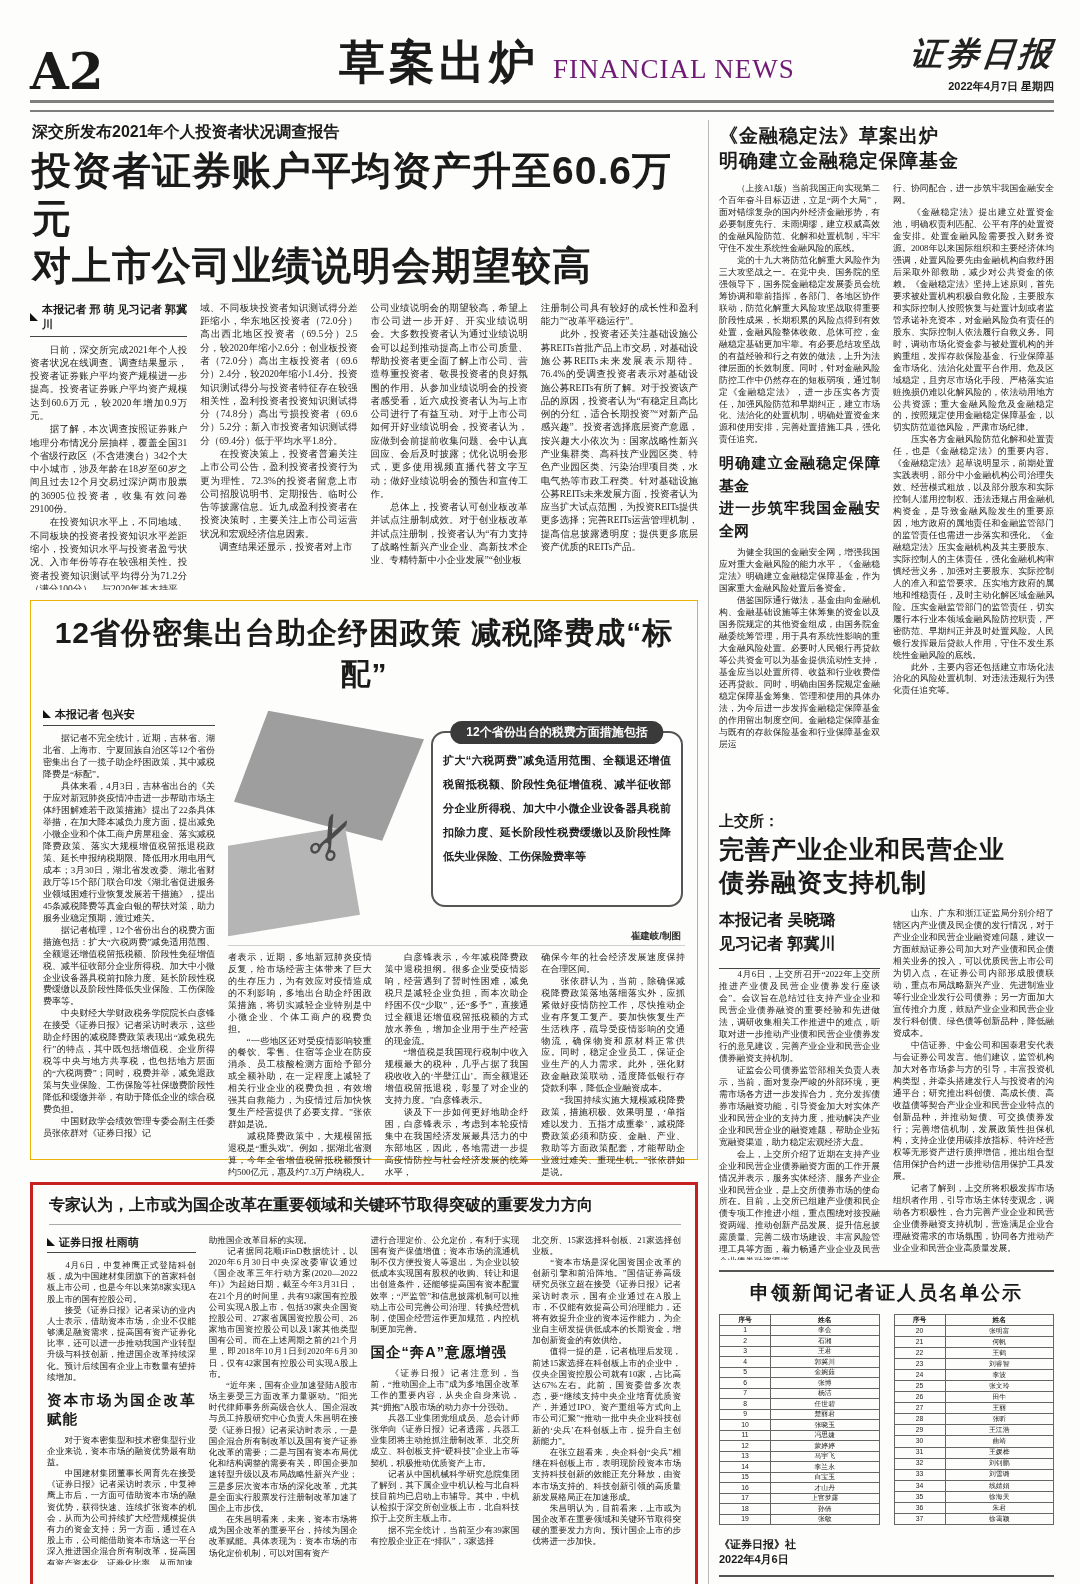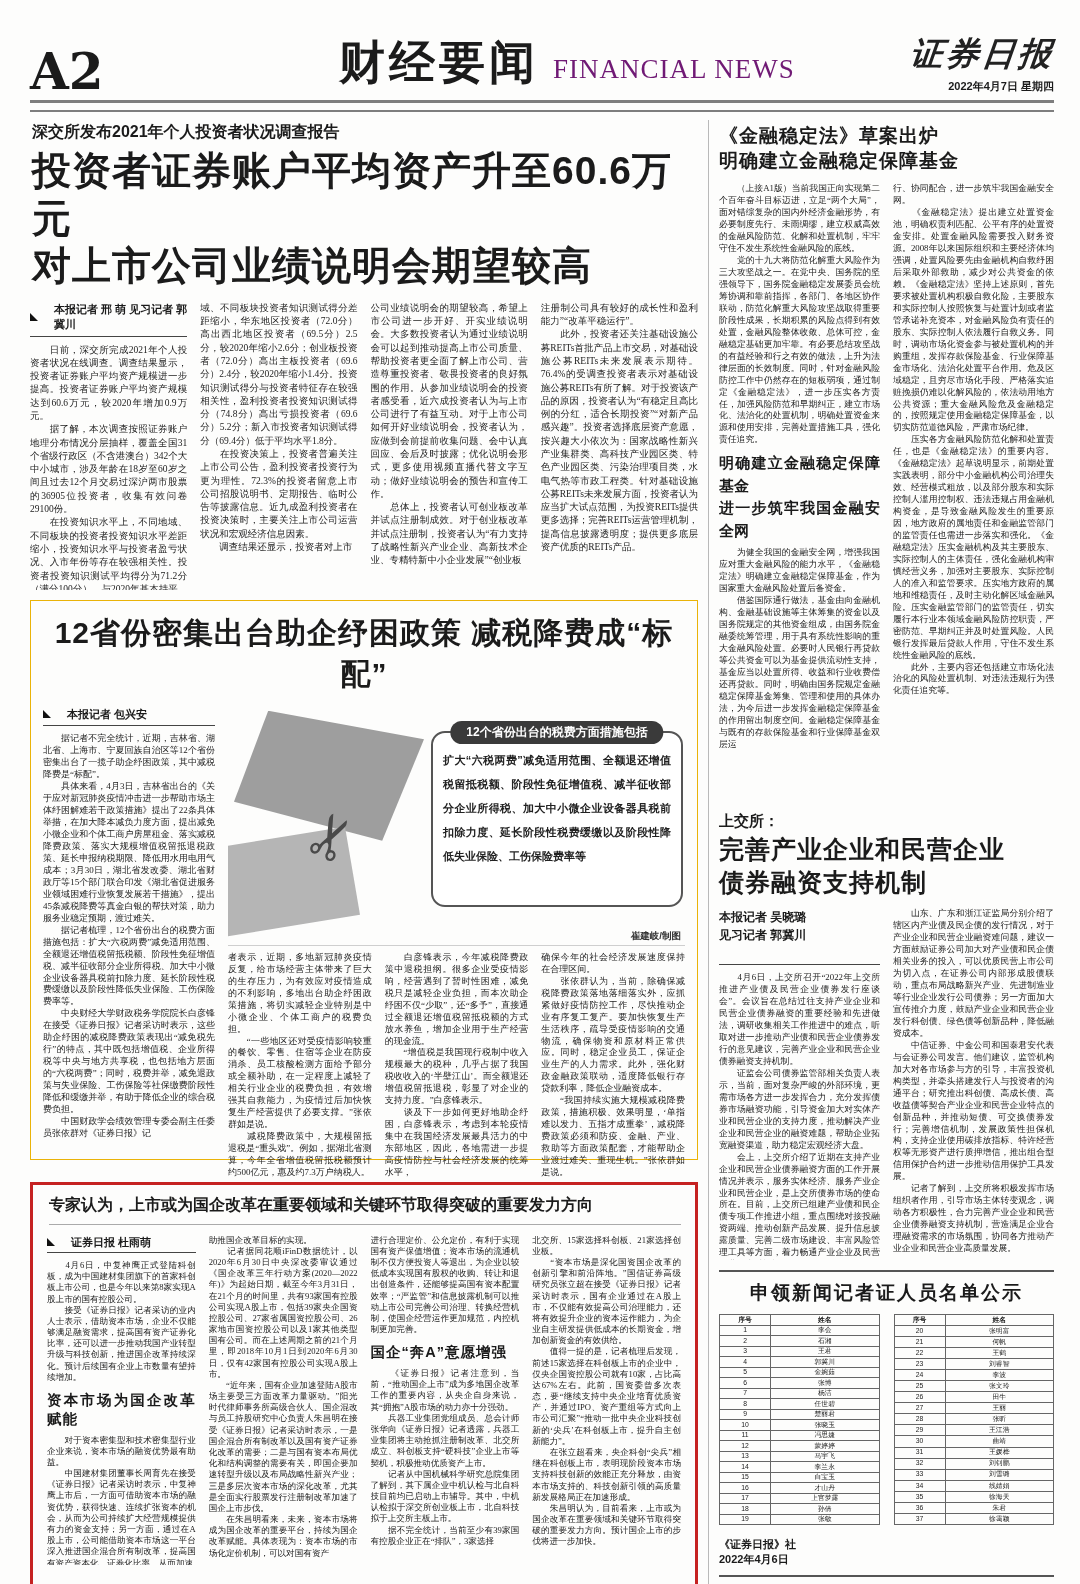--- a/index.html
+++ b/index.html
@@ -20,23 +20,23 @@
   
   .content{display:flex;gap:10px;}
   .lcol{width:668px;flex:none;}
   .vrule{width:1px;background:#b9b9b9;flex:none;}
   .rcol{flex:1;min-width:0;}
   .cols{display:flex;gap:13px;}
   .col{flex:1;min-width:0;overflow:hidden;text-align:justify;}
   .coltext{white-space:pre-line;}
   .bodytxt{font-size:9.5px;line-height:1.4;}
   .sm{font-size:9px;line-height:1.33;}
-  .byline{font-family:Liberation Sans, sans-serif;font-weight:bold;font-size:11px;
+  .byline{font-family:Liberation Serif, serif;font-weight:bold;font-size:11px;
           border-bottom:1.5px solid #444;padding-bottom:3px;margin-bottom:7px;
-          display:flex;align-items:center;gap:16px;}
+          display:flex;align-items:center;gap:4px;}
   .flag{width:0;height:0;border-left:8px solid #111;border-top:8px solid transparent;flex:none;}
   .kicker{font-family:"Liberation Sans",sans-serif;font-weight:bold;font-size:16px;margin:2px 0 4px 2px;}
   .inner-sub{font-family:"Liberation Sans",sans-serif;font-weight:bold;font-size:14.5px;
              margin:8px 0 6px 0;letter-spacing:1px;}
   
   .a1-title{font-family:"Liberation Sans",sans-serif;font-weight:900;font-size:39px;
             line-height:1.22;letter-spacing:1px;margin:2px 0 12px 2px;}
   .a1cols{height:288px;}
   
   .boxed{border:1px solid #eab308;margin-top:10px;padding:8px 12px 10px 12px;height:560px;box-sizing:border-box;}
@@ -75,22 +75,22 @@
   .r1-title{font-family:"Liberation Sans",sans-serif;font-weight:900;font-size:19px;
             line-height:1.3;margin:4px 0 10px 0;letter-spacing:1px;}
   .r1cols{height:615px;}
   .r1cols .col,.r2cols .col{font-size:8.8px;line-height:1.36;}
   .r-sub{font-family:"Liberation Sans",sans-serif;font-weight:bold;font-size:15px;
          line-height:1.5;margin:6px 0 5px 0;}
   .r2-kicker{font-family:"Liberation Sans",sans-serif;font-weight:bold;font-size:15px;margin:14px 0 2px 0;}
   .r2-title{font-family:"Liberation Sans",sans-serif;font-weight:900;font-size:25px;
             line-height:1.3;margin:2px 0 10px 0;letter-spacing:1px;}
   .r2cols{height:352px;}
-  .byline2{font-family:"Liberation Sans",sans-serif;font-weight:bold;font-size:12px;
-           border-bottom:1.5px solid #444;padding-bottom:20px;margin-bottom:7px;line-height:1.5;}
+  .byline2{font-family:"Liberation Sans",sans-serif;font-weight:bold;font-size:16px;
+           border-bottom:1.5px solid #444;padding-bottom:12px;line-height:1.5;}
   .thick-rule{height:0;border-top:2.5px solid #555;margin:10px 0 8px 0;}
   
   .notice-title{font-family:"Liberation Sans",sans-serif;font-weight:900;font-size:19px;
                 text-align:center;letter-spacing:2px;margin:2px 0 8px 0;}
   .ntables{display:flex;gap:14px;}
   .ntables table{border-collapse:collapse;width:50%;table-layout:fixed;}
   .ntables th,.ntables td{border:1px solid #666;font-size:6.8px;line-height:1.25;
                           text-align:center;padding:0.5px 1px;font-family:"Liberation Sans",sans-serif;}
   .ntables th{font-weight:bold;}
   .ntables col.cno{width:32%;}
@@ -100,21 +100,21 @@
          font-family:"Liberation Sans",sans-serif;font-weight:bold;font-size:12px;line-height:1.6;}
 </style>
 </head>
 <body>
 
 <div class="page">
 
   <div class="hdr">
     <div class="pageno">A2</div>
     <div class="hdr-center">
-      <span class="sec-cn">财经要闻</span>
+      <span class="sec-cn">草案出炉</span>
       <span class="sec-en">FINANCIAL NEWS</span>
     </div>
     <div class="hdr-right">
       <div class="logo">证券日报</div>
       <div class="issue-date">2022年4月7日 星期四</div>
     </div>
   </div>
   <div class="dbl-rule"></div>
 
   <div class="content">

